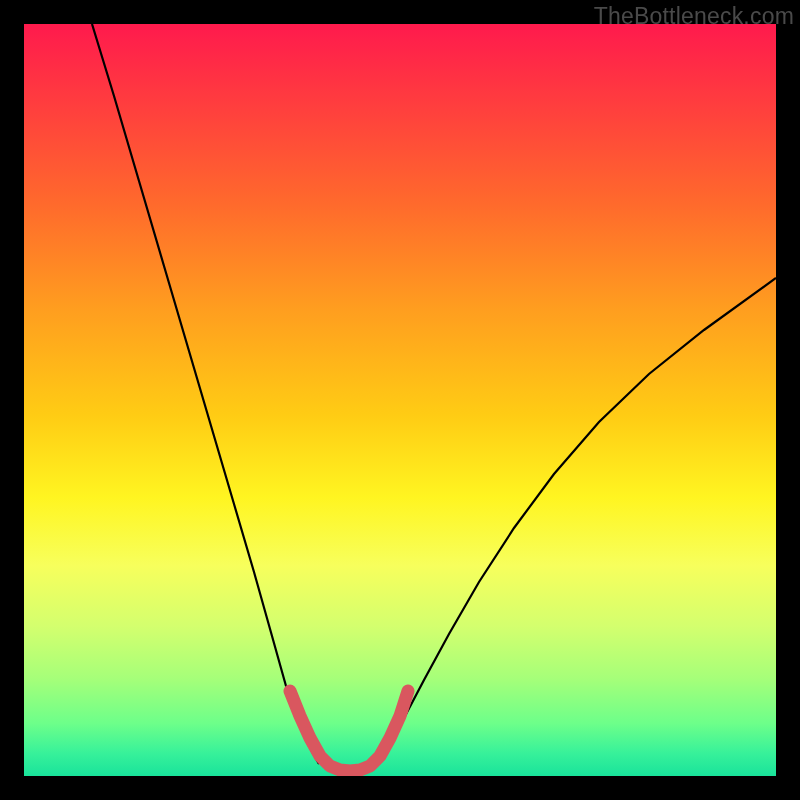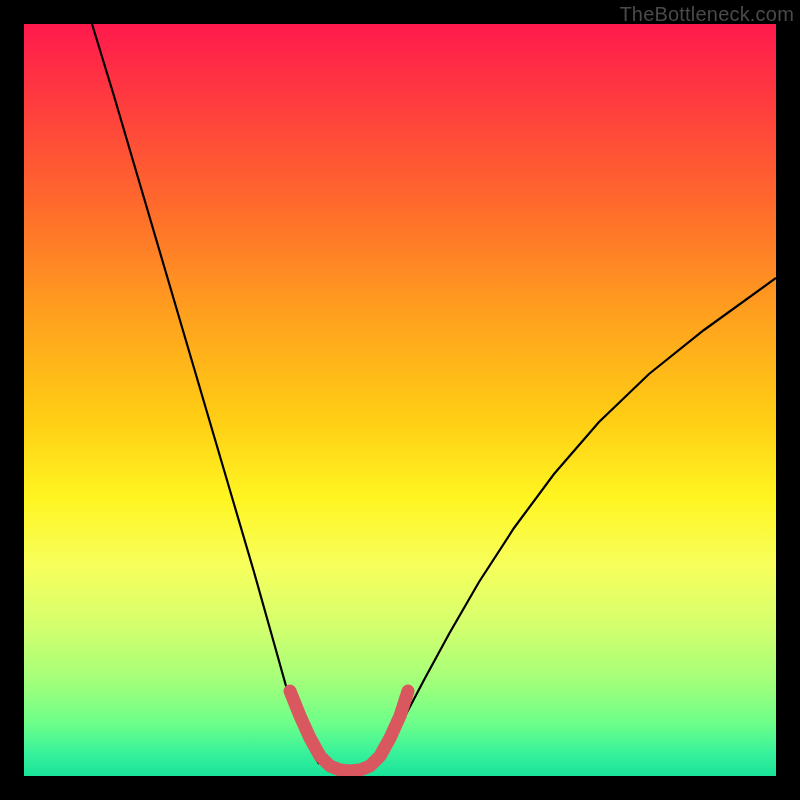--- a/index.html
+++ b/index.html
@@ -30,21 +30,21 @@
       #6dff8a 93%,
       #37f19a 97%,
       #19e39b 100%
     );
   }
   .watermark {
     position: absolute;
     top: 3px;
     right: 6px;
     color: #4a4a4a;
-    font-size: 20px;
+    font-size: 23px;
     font-weight: 500;
     letter-spacing: 0.2px;
     z-index: 20;
   }
   svg.plot {
     position: absolute;
     left: 0;
     top: 0;
     width: 752px;
     height: 752px;

